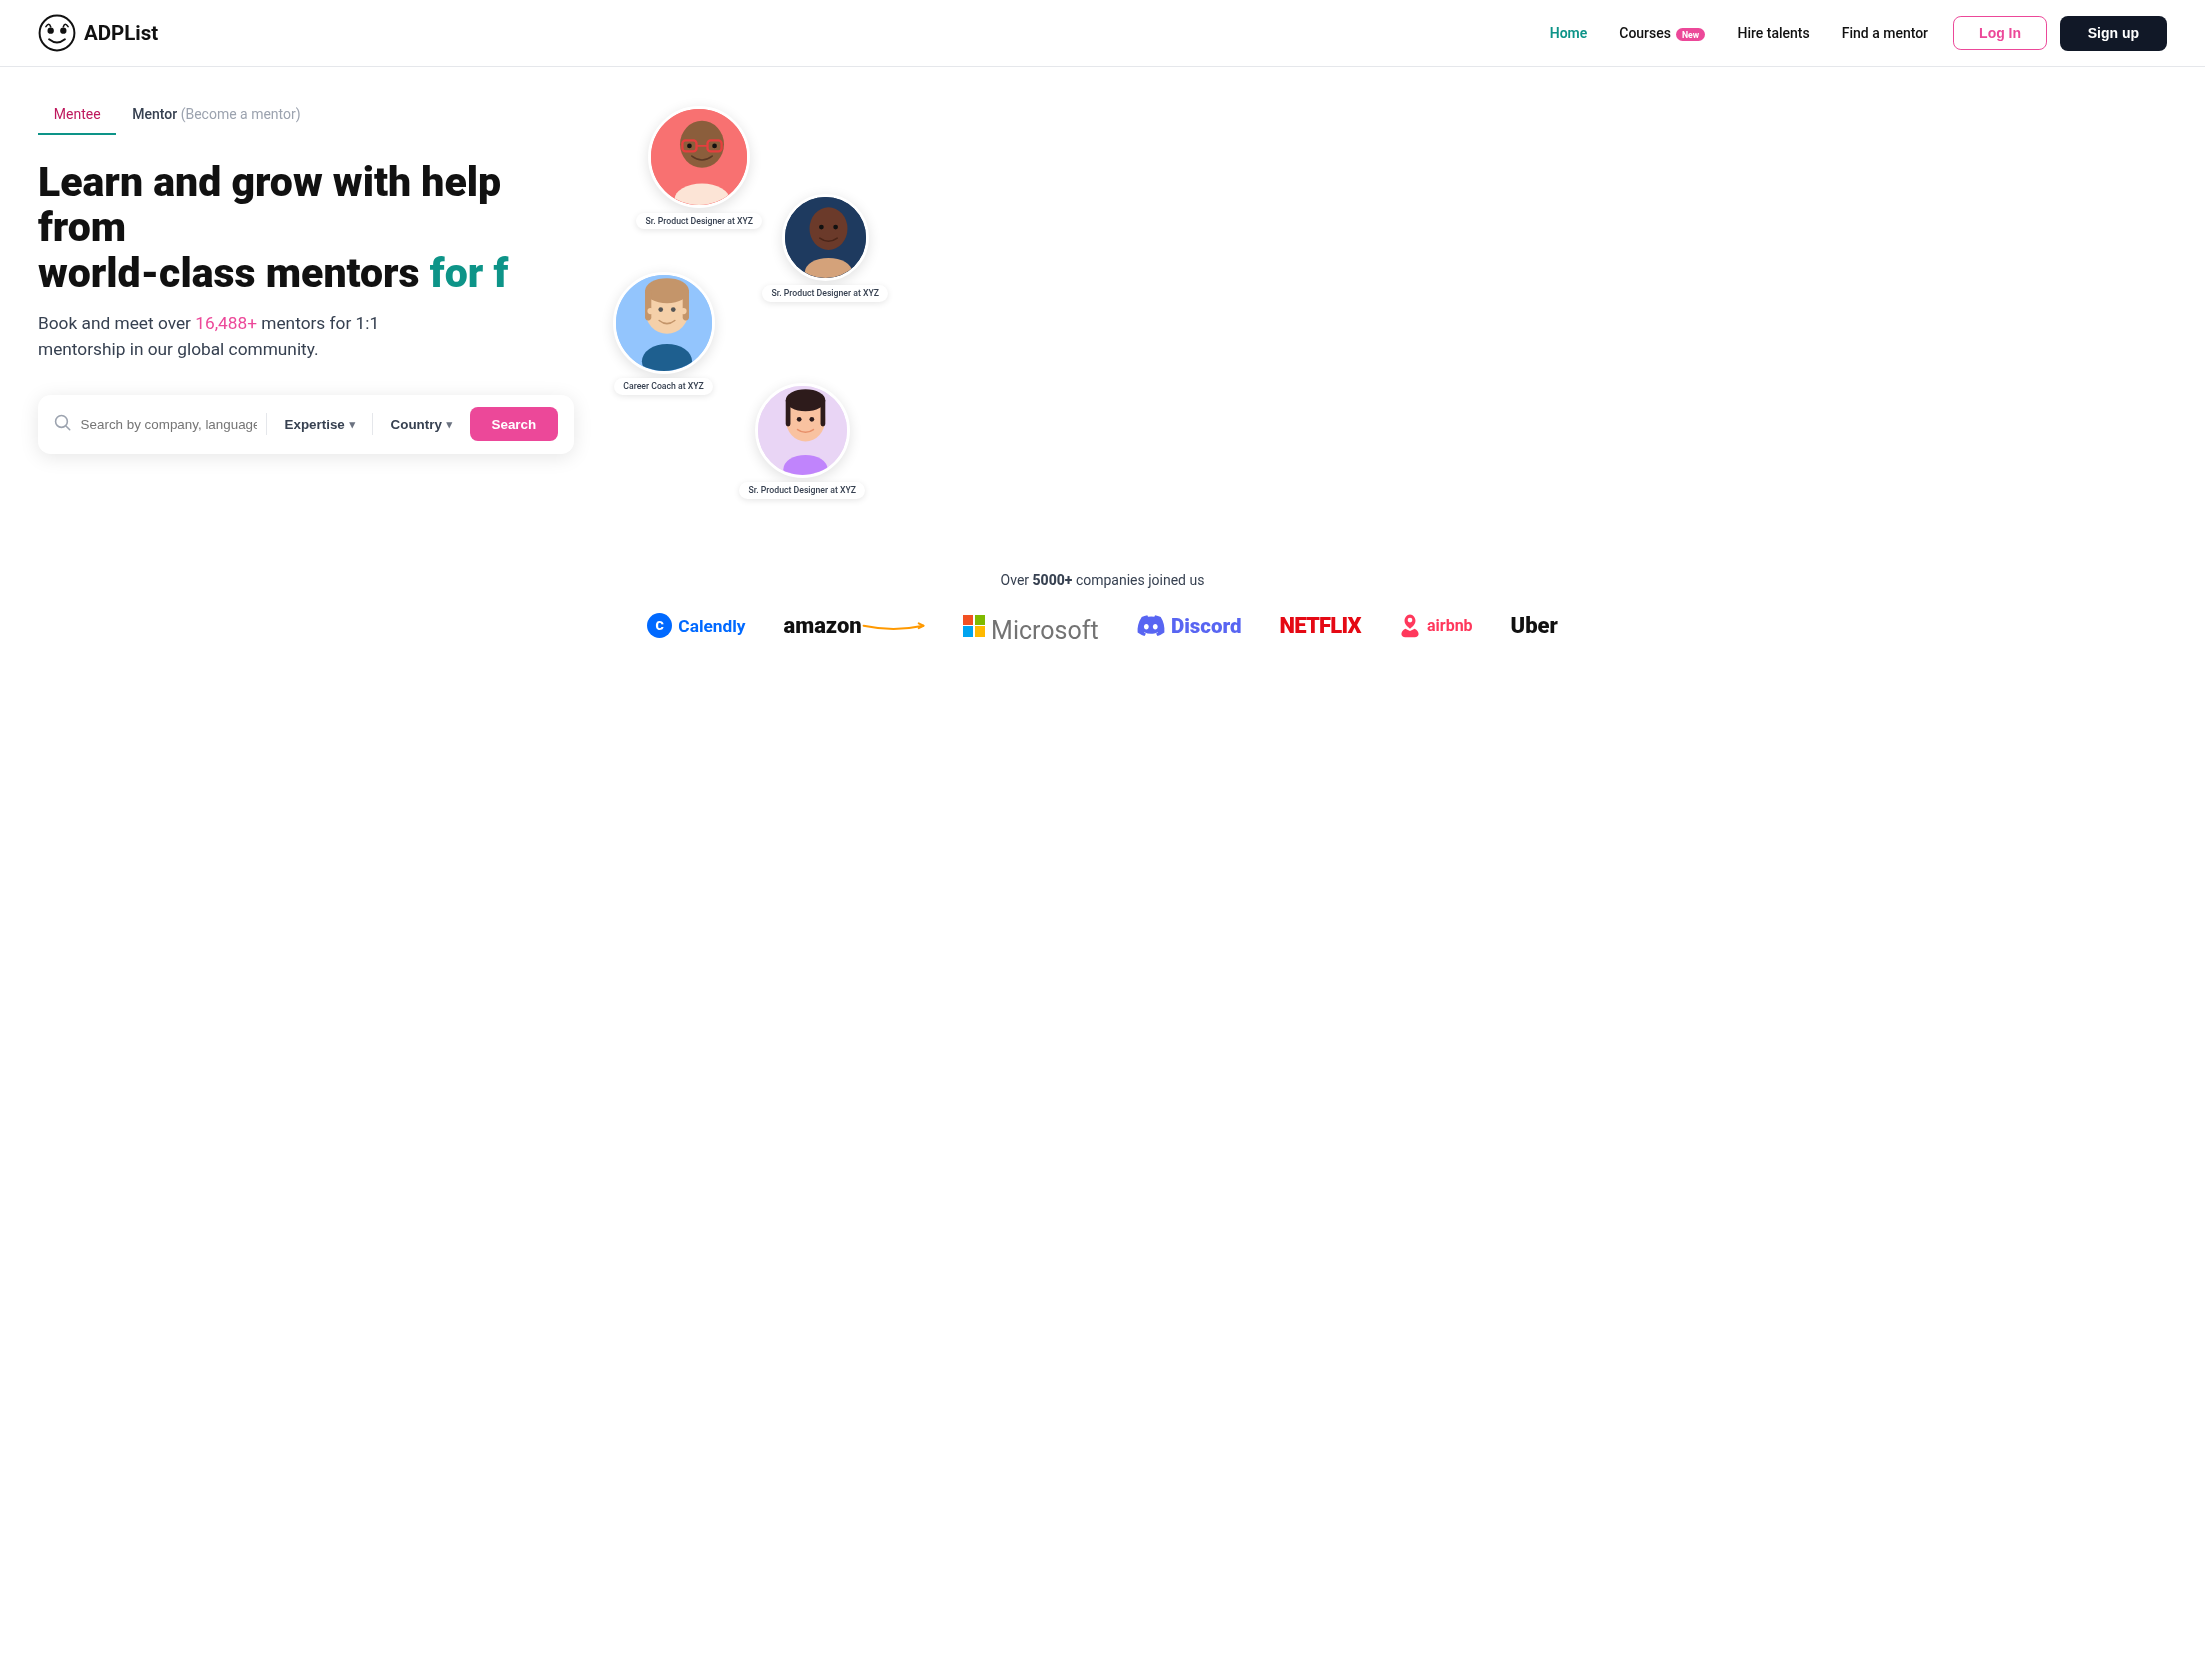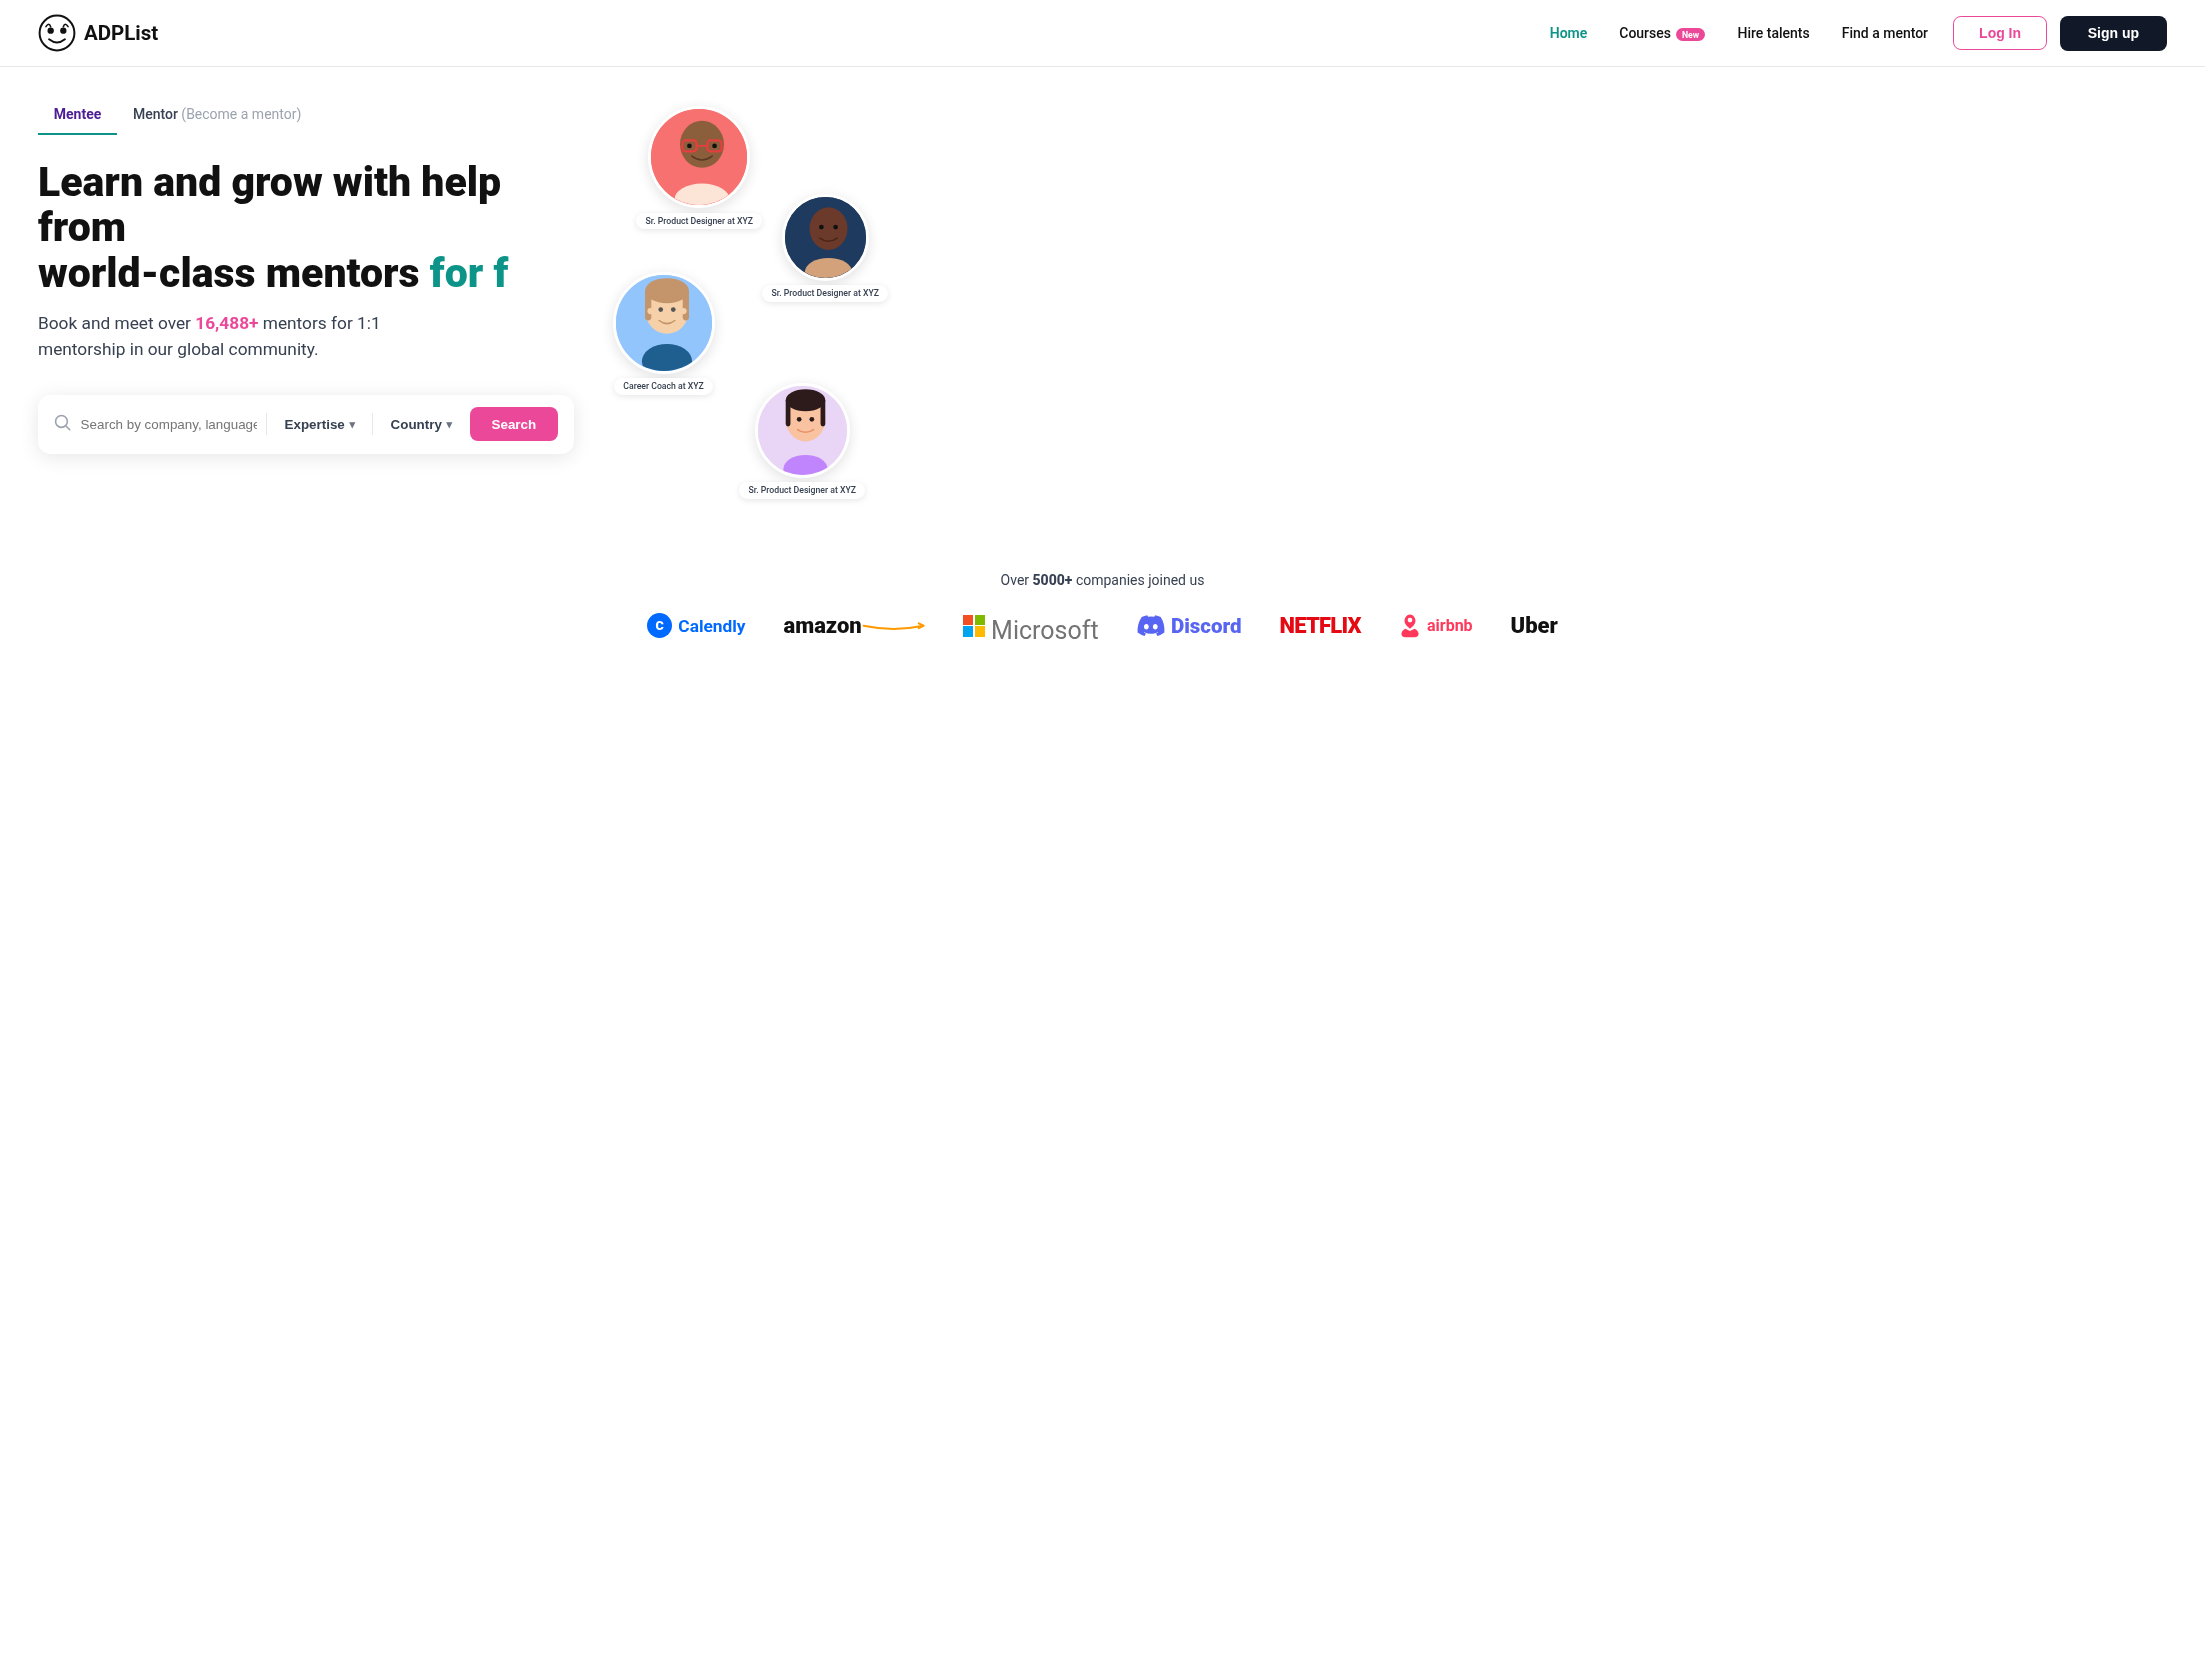--- a/index.html
+++ b/index.html
@@ -104,23 +104,23 @@
     }
     .tab {
       padding: 7.9px 15.8px 11px 15.8px;
       font-size: 14px;
       font-weight: 500;
       color: #6b7280;
       cursor: pointer;
       border-bottom: 2.4px solid transparent;
     }
     .tab.active {
-      color: #4c1d95;
+      color: #be185d;
       border-bottom: 2.4px solid #0d9488;
-      font-weight: 700;
+      font-weight: 400;
     }
     .tab-mentor-text {
       color: #374151;
     }
     .tab-become {
       color: #9ca3af;
       font-weight: 400;
     }
 
     
@@ -135,21 +135,21 @@
       color: #0d9488;
     }
     .hero-subtext {
       font-size: 17.3px;
       color: #374151;
       line-height: 1.5;
       margin-bottom: 31.5px;
     }
     .hero-subtext .count {
       color: #ec4899;
-      font-weight: 700;
+      font-weight: 400;
     }
 
     
     .search-bar {
       display: flex;
       align-items: center;
       background: white;
       border-radius: 12.6px;
       box-shadow: 0 3.2px 19px rgba(0,0,0,0.10);
       padding: 12.6px 15.8px;

